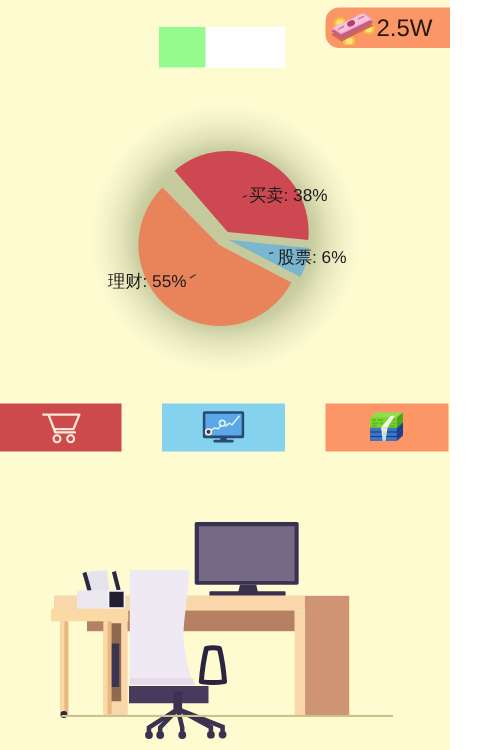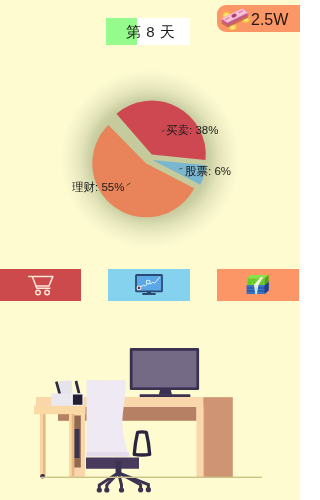--- a/index.html
+++ b/index.html
@@ -44,21 +44,20 @@
   
   #scene{left:0;top:330px;}
 </style>
 </head>
 <body>
 
 <div id="stage">
 
   <div class="abs" id="day-box">
     <div id="day-green"></div>
-    <div id="day-text">第 8 天</div>
   </div>
 
   <div class="abs" id="money-badge">
     <svg id="money-icon" viewBox="0 0 36 24">
       <g>
         <ellipse cx="9.5" cy="8.0" rx="4.6" ry="4.2" fill="#f2c23c"></ellipse>
         <ellipse cx="9.5" cy="8.0" rx="2.7" ry="2.5" fill="#fbe07d"></ellipse>
         <ellipse cx="30.4" cy="12.2" rx="4.6" ry="4.2" fill="#f2c23c"></ellipse>
         <ellipse cx="30.4" cy="12.2" rx="2.7" ry="2.5" fill="#fbe07d"></ellipse>
         <ellipse cx="16.0" cy="21.0" rx="4.6" ry="4.2" fill="#f2c23c"></ellipse>

